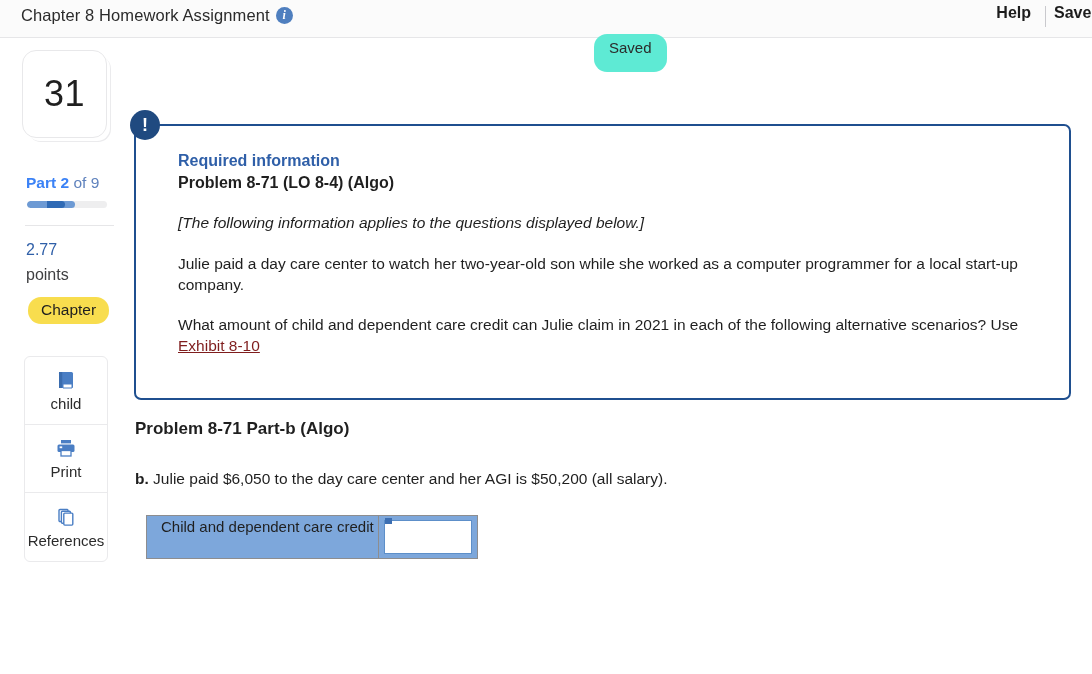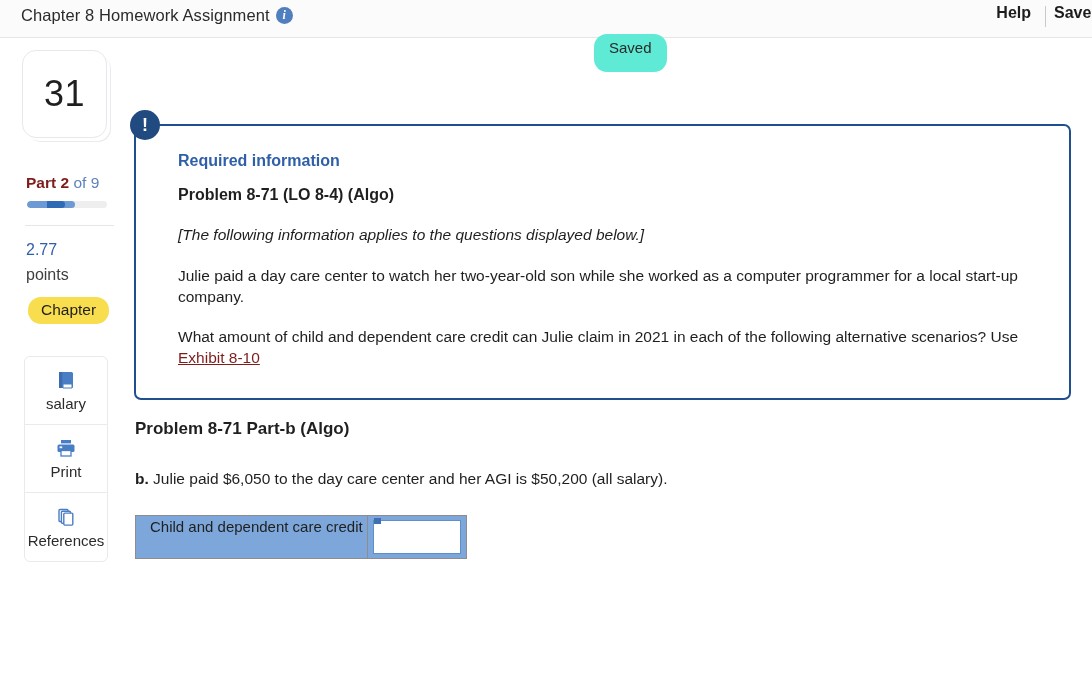--- a/index.html
+++ b/index.html
@@ -66,21 +66,21 @@
     border: 1px solid #e8e8ea; border-radius: 14px;
     box-shadow: 4px 4px 0 -1px #ffffff, 5px 5px 0 -1px #ebebed;
     display: flex; align-items: center; justify-content: center;
   }
   .qnum-text { font-size: 36px; color: #1f1f1f; letter-spacing: .5px; }
 
   .part-line {
     position: absolute; left: 26px; top: 136px;
     font-size: 15.5px; color: #4a74b8;
   }
-  .part-line b { color: #7f1d1d; font-weight: bold; }
+  .part-line b { color: #3b82f6; font-weight: bold; }
   .part-line .of { color: #5f82bd; font-weight: normal; }
 
   .progress-track {
     position: absolute; left: 27px; top: 163px;
     width: 80px; height: 7px; border-radius: 4px;
     background: #eeeeef; overflow: hidden;
   }
   .progress-fill-light {
     position: absolute; left: 0; top: 0; width: 48px; height: 7px;
     background: #6d9ad4; border-radius: 4px;
@@ -143,21 +143,21 @@
   .req-badge {
     position: absolute; left: -6px; top: -16px;
     width: 30px; height: 30px; border-radius: 50%;
     background: #204a80; color: #ffffff;
     display: flex; align-items: center; justify-content: center;
     font-size: 18px; font-weight: bold; line-height: 1;
   }
   .req-inner { position: absolute; left: 42px; top: 26px; width: 860px; }
   .req-title {
     font-size: 16px; font-weight: bold; color: #2f5fa8;
-    margin-bottom: 16px;
+    margin-bottom: 4px;
   }
   .req-problem {
     font-size: 16px; font-weight: bold; color: #1f1f1f;
     margin-bottom: 22px;
   }
   .req-italic {
     font-size: 15.5px; font-style: italic; color: #1f1f1f;
     margin-bottom: 21px;
   }
   .req-para {
@@ -172,21 +172,21 @@
     font-size: 17px; font-weight: bold; color: #1f1f1f;
   }
   .part-b-text {
     position: absolute; left: 1px; top: 432px;
     font-size: 15.5px; color: #1f1f1f;
   }
   .part-b-text b { font-weight: bold; }
 
   
   .ans-table {
-    position: absolute; left: 1px; top: 477px;
+    position: absolute; left: 12px; top: 477px;
     border: 1px solid #8d8d8f;
     display: flex;
   }
   .ans-label-cell {
     width: 232px; height: 42px;
     background: #7da7db; color: #1f1f1f;
     border-right: 1px solid #8d8d8f;
     font-size: 15px; line-height: 20px;
     padding: 1px 4px 0 14px;
   }
@@ -244,21 +244,21 @@
 
     <div class="tool-btn">
       <span class="tool-icon">
         <svg width="22" height="22" viewBox="0 0 22 22">
           <rect x="4" y="3" width="14" height="16" rx="1.5" fill="#4a7ec4"></rect>
           <rect x="4" y="3" width="3.2" height="16" fill="#3a6cae"></rect>
           <path d="M8 15 h9 v4 h-9 z" fill="#ffffff"></path>
           <path d="M8 15 h9 v4 h-9 z" fill="none" stroke="#4a7ec4" stroke-width="1"></path>
         </svg>
       </span>
-      <span class="tool-label">salary</span>
+      <span class="tool-label">child</span>
     </div>
 
     <div class="tool-btn">
       <span class="tool-icon">
         <svg width="22" height="22" viewBox="0 0 22 22">
           <rect x="6" y="3" width="10" height="3.4" fill="#4a7ec4"></rect>
           <rect x="2.5" y="7.5" width="17" height="7.5" rx="1.5" fill="#4a7ec4"></rect>
           <rect x="4.6" y="9.4" width="2.6" height="1.8" fill="#ffffff"></rect>
           <rect x="6" y="13.5" width="10" height="5.5" fill="#ffffff" stroke="#4a7ec4" stroke-width="1.3"></rect>
         </svg>

